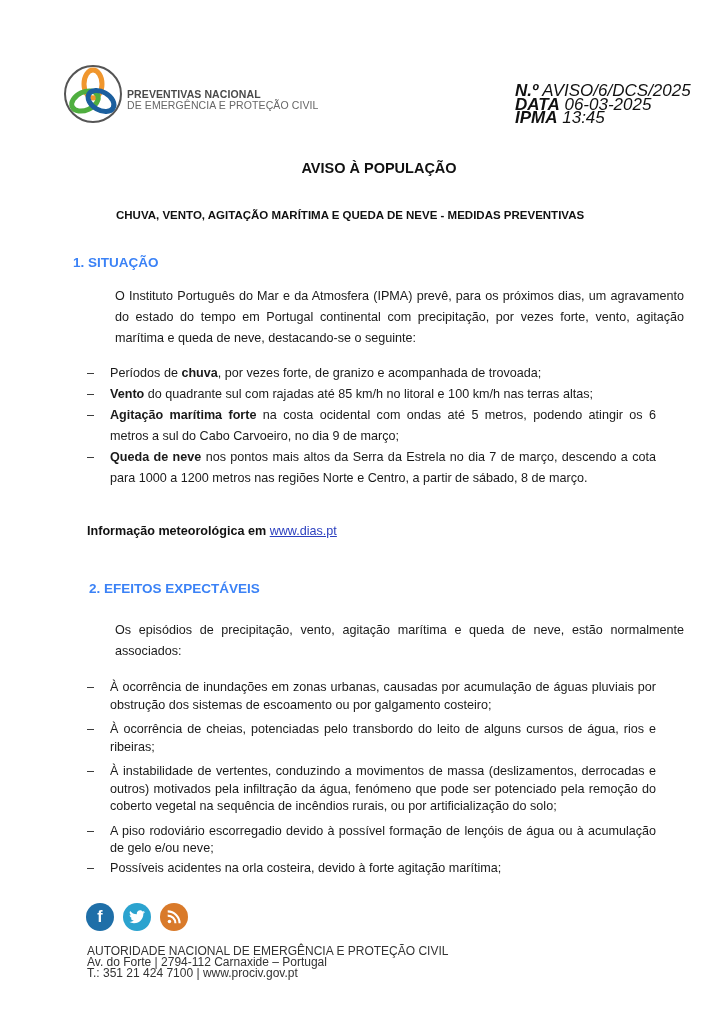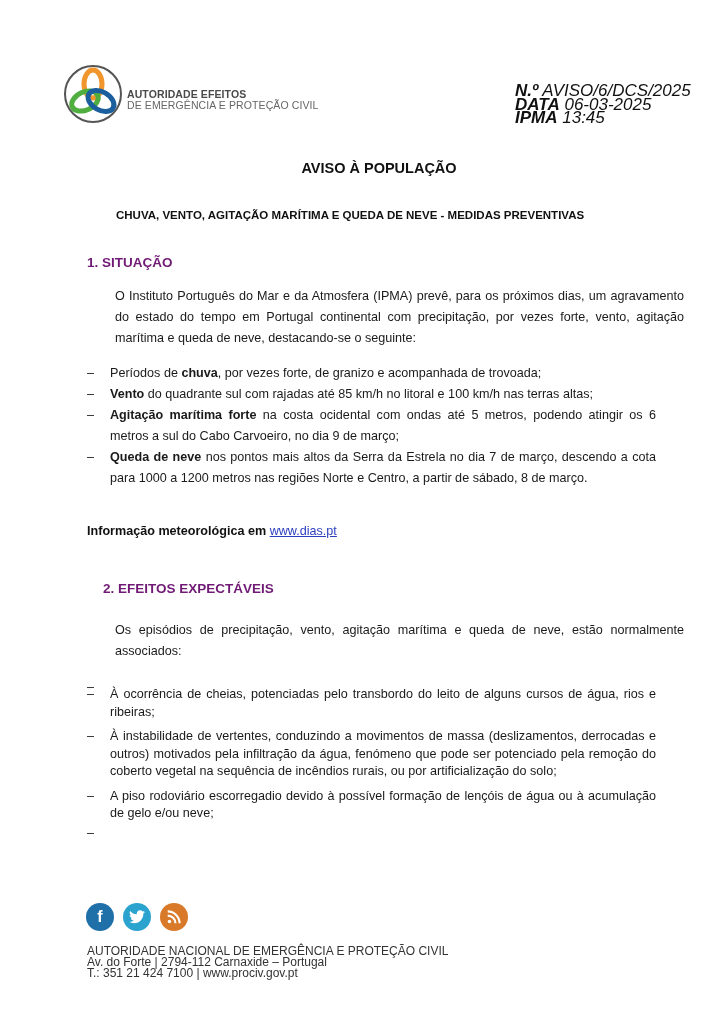--- a/index.html
+++ b/index.html
@@ -34,21 +34,21 @@
     
     .doc-title {
       left: 0; width: 725px; top: 160px; text-align: center;
       font-size: 14.5px; font-weight: bold; color: #111; padding-left: 33px;
     }
     .subtitle {
       left: 87px; top: 209px;
       font-size: 11.5px; font-weight: bold; color: #111; margin-left: 29px;
     }
     .section-h {
-      left: 87px; font-size: 13.5px; font-weight: bold; color: #701a75;
+      left: 73px; font-size: 13.5px; font-weight: bold; color: #3b82f6;
     }
 
     .para {
       left: 87px; width: 569px;
       font-size: 12.6px; line-height: 21px; color: #1a1a1a;
       text-align: justify;
       margin-left: 28px;
     }
     .list {
       left: 87px; width: 569px;
@@ -94,21 +94,21 @@
 
 <div class="abs logo">
   <svg width="60" height="60" viewBox="0 0 60 60">
     <circle cx="30" cy="30" r="28" fill="none" stroke="#555" stroke-width="2"></circle>
     <ellipse cx="30" cy="20" rx="9" ry="14" fill="none" stroke="#f0962d" stroke-width="5"></ellipse>
     <ellipse cx="22" cy="37" rx="14" ry="9" fill="none" stroke="#4fae3f" stroke-width="5" transform="rotate(-25 22 37)"></ellipse>
     <ellipse cx="38" cy="37" rx="14" ry="9" fill="none" stroke="#1b5f9e" stroke-width="5" transform="rotate(30 38 37)"></ellipse>
   </svg>
 </div>
 <div class="abs logo-text">
-  <div class="l1">AUTORIDADE EFEITOS</div>
+  <div class="l1">PREVENTIVAS NACIONAL</div>
   <div class="l2">DE EMERGÊNCIA E PROTEÇÃO CIVIL</div>
 </div>
 
 <div class="abs ref">
   <div><b>N.º</b> <span>AVISO/6/DCS/2025</span></div>
   <div><b>DATA</b> <span>06-03-2025</span></div>
   <div><b>IPMA</b> <span>13:45</span></div>
 </div>
 
 <div class="abs doc-title">AVISO À POPULAÇÃO</div>
@@ -139,35 +139,37 @@
 <div class="abs info-line">
   <b>Informação meteorológica em </b><a href="#">www.dias.pt</a>
 </div>
 
 <div class="abs section-h" style="top:581px;margin-left:16px;">2. EFEITOS EXPECTÁVEIS</div>
 <div class="abs para" style="top:620px;">Os episódios de precipitação, vento, agitação marítima e queda de neve, estão normalmente associados:</div>
 
 <div class="abs list list2" style="top:679px;">
   <div class="li">
     <span class="dash">–</span>
+    <span>À ocorrência de inundações em zonas urbanas, causadas por acumulação de águas pluviais por obstrução dos sistemas de escoamento ou por galgamento costeiro;</span>
   </div>
   <div class="li">
     <span class="dash">–</span>
     <span>À ocorrência de cheias, potenciadas pelo transbordo do leito de alguns cursos de água, rios e ribeiras;</span>
   </div>
   <div class="li">
     <span class="dash">–</span>
     <span>À instabilidade de vertentes, conduzindo a movimentos de massa (deslizamentos, derrocadas e outros) motivados pela infiltração da água, fenómeno que pode ser potenciado pela remoção do coberto vegetal na sequência de incêndios rurais, ou por artificialização do solo;</span>
   </div>
   <div class="li tight">
     <span class="dash">–</span>
     <span>A piso rodoviário escorregadio devido à possível formação de lençóis de água ou à acumulação de gelo e/ou neve;</span>
   </div>
   <div class="li">
     <span class="dash">–</span>
+    <span>Possíveis acidentes na orla costeira, devido à forte agitação marítima;</span>
   </div>
 </div>
 
 <div class="abs social">
   <div class="soc fb">
     <span>f</span>
   </div>
   <div class="soc tw">
     <svg width="16" height="14" viewBox="0 0 24 20">
       <path fill="#fff" d="M24 2.4c-.9.4-1.8.7-2.8.8 1-.6 1.8-1.6 2.2-2.7-1 .6-2 1-3.1 1.2C19.4.7 18.1 0 16.6 0c-2.7 0-4.9 2.2-4.9 4.9 0 .4 0 .8.1 1.1C7.7 5.8 4.1 3.9 1.7.9c-.4.7-.7 1.6-.7 2.5 0 1.7.9 3.2 2.2 4.1-.8 0-1.6-.2-2.2-.6v.1c0 2.4 1.7 4.4 3.9 4.8-.4.1-.8.2-1.3.2-.3 0-.6 0-.9-.1.6 2 2.4 3.4 4.6 3.4-1.7 1.3-3.8 2.1-6.1 2.1-.4 0-.8 0-1.2-.1 2.2 1.4 4.8 2.2 7.5 2.2 9.1 0 14-7.5 14-14v-.6c1-.7 1.8-1.6 2.5-2.5z"></path>

